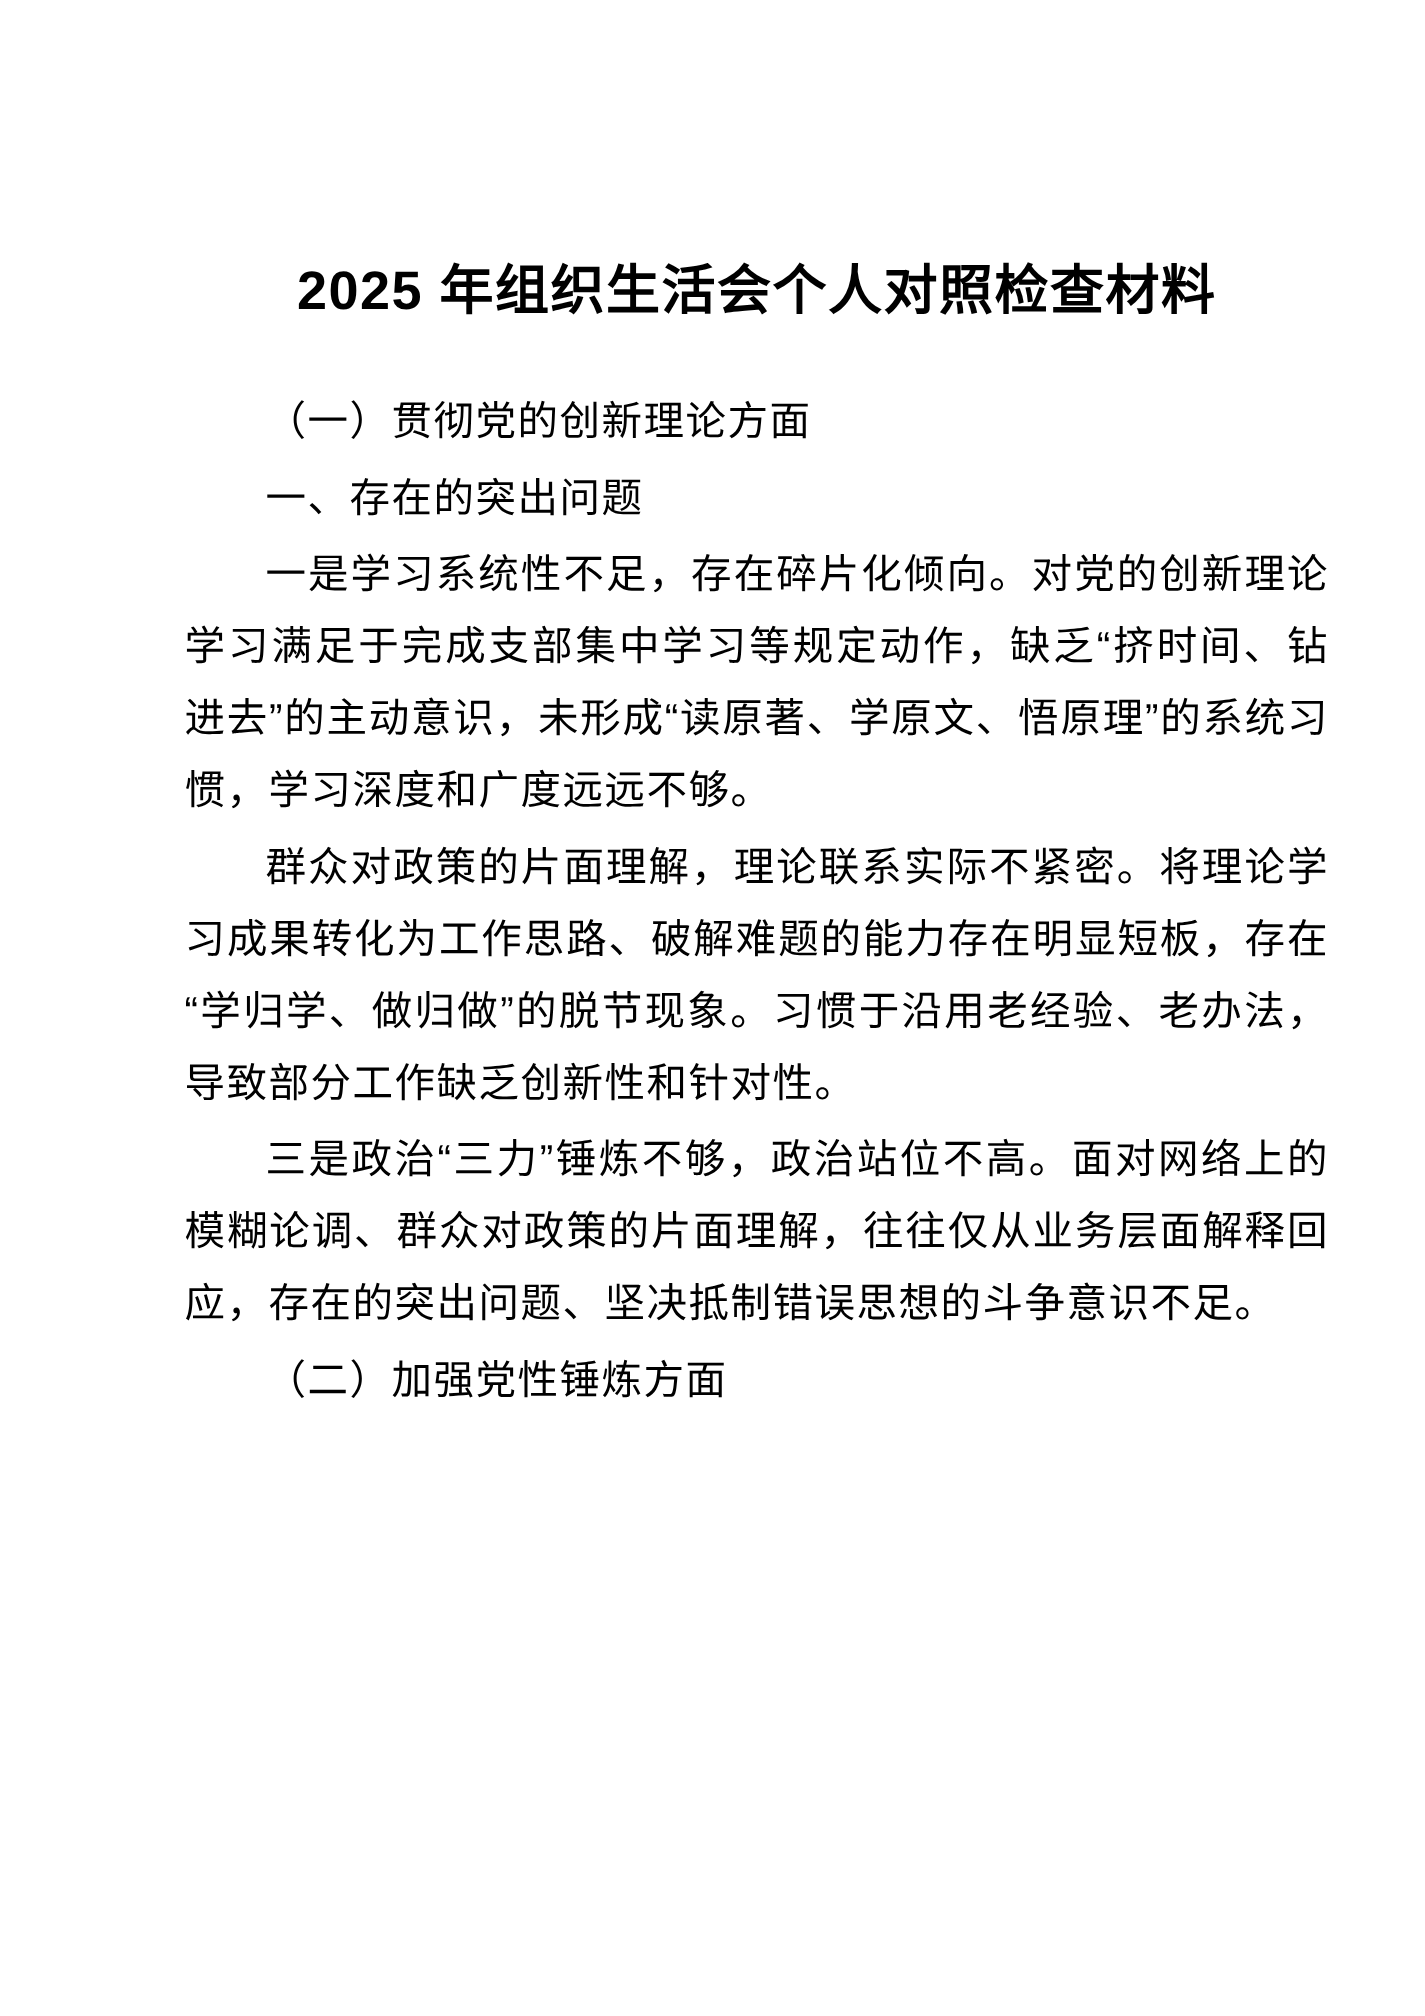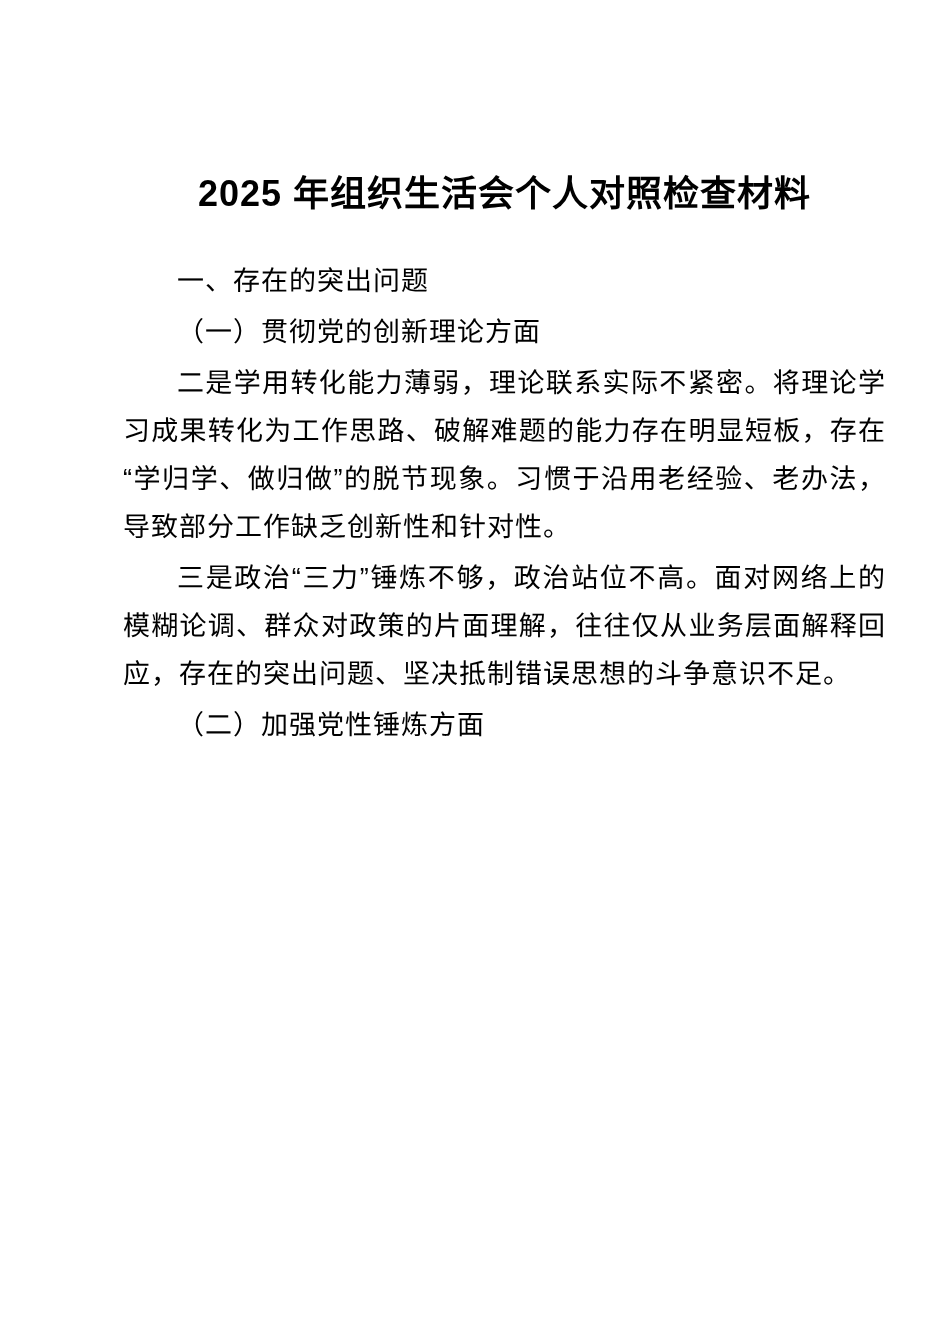--- a/index.html
+++ b/index.html
@@ -47,20 +47,21 @@
     font-weight: normal;
   }
 </style>
 </head>
 <body>
 
 <div class="page">
   <div class="content">
     <h1 class="doc-title">2025 年组织生活会个人对照检查材料</h1>
     <div>
+        <p class="para heading2">（一）贯彻党的创新理论方面</p>
         <p class="para heading1">一、存在的突出问题</p>
-        <p class="para heading2">（一）贯彻党的创新理论方面</p>
-        <p class="para body">二是学用转化能力薄弱，理论联系实际不紧密。将理论学习成果转化为工作思路、破解难题的能力存在明显短板，存在“学归学、做归做”的脱节现象。习惯于沿用老经验、老办法，导致部分工作缺乏创新性和针对性。</p>
+        <p class="para body">一是学习系统性不足，存在碎片化倾向。对党的创新理论学习满足于完成支部集中学习等规定动作，缺乏“挤时间、钻进去”的主动意识，未形成“读原著、学原文、悟原理”的系统习惯，学习深度和广度远远不够。</p>
+        <p class="para body">群众对政策的片面理解，理论联系实际不紧密。将理论学习成果转化为工作思路、破解难题的能力存在明显短板，存在“学归学、做归做”的脱节现象。习惯于沿用老经验、老办法，导致部分工作缺乏创新性和针对性。</p>
         <p class="para body">三是政治“三力”锤炼不够，政治站位不高。面对网络上的模糊论调、群众对政策的片面理解，往往仅从业务层面解释回应，存在的突出问题、坚决抵制错误思想的斗争意识不足。</p>
         <p class="para heading2">（二）加强党性锤炼方面</p>
       </div>
   </div>
 </div>
 
 </body></html>

